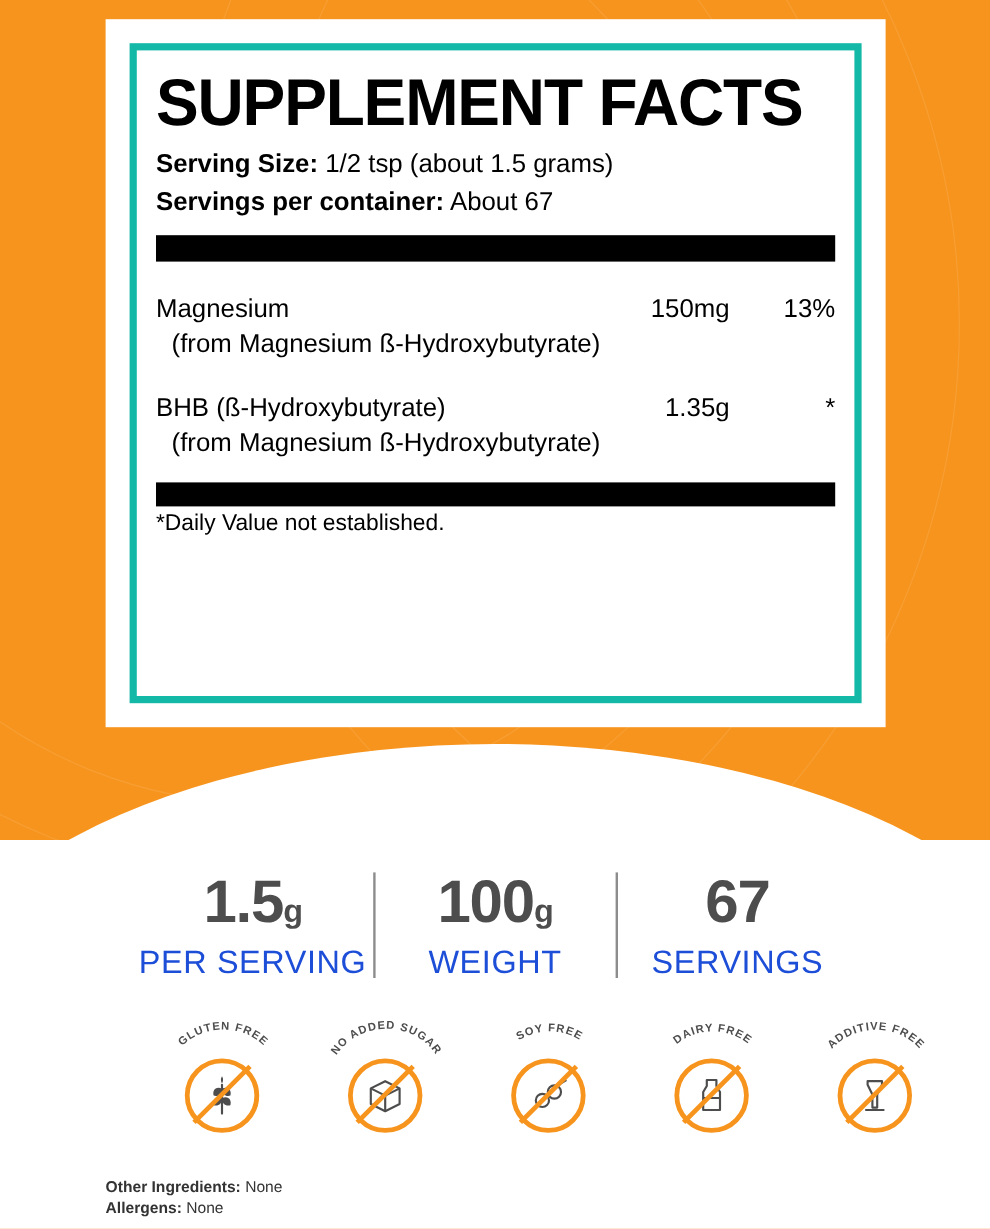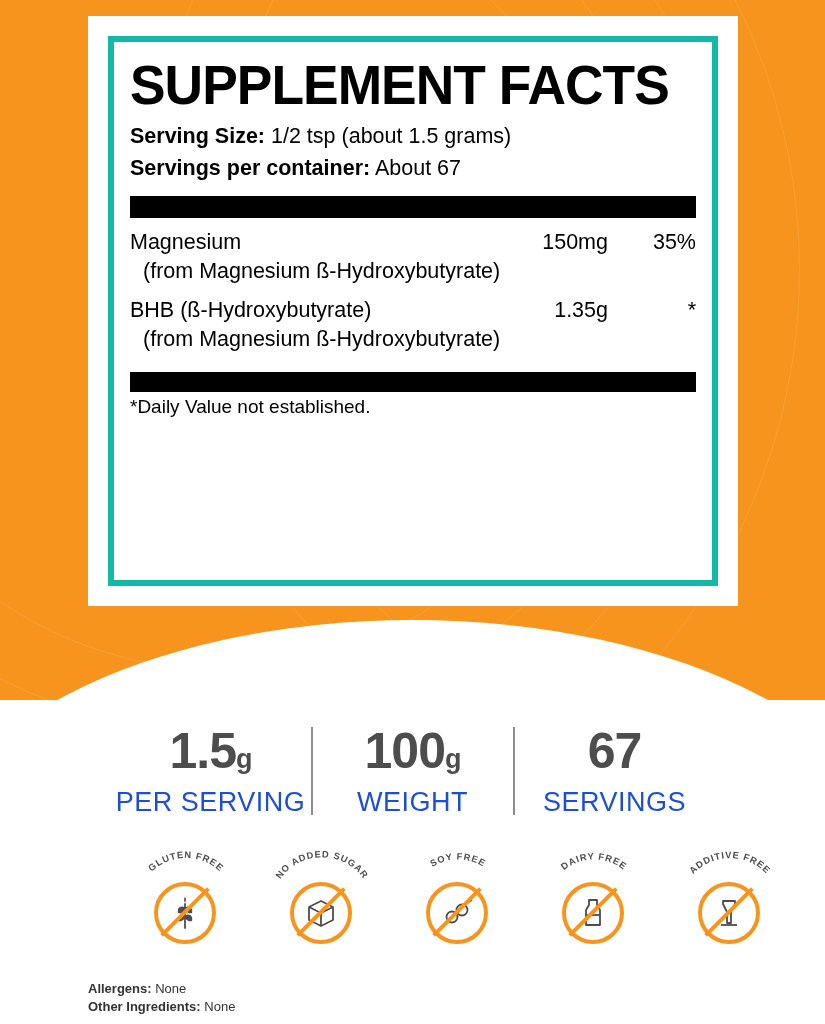--- a/index.html
+++ b/index.html
@@ -88,21 +88,21 @@
     justify-content: space-between;
     align-items: flex-end;
     font-weight: bold;
     font-size: 21.5px;
     padding: 7px 0 5px 0;
     border-bottom: 3px solid #000;
   }
   .hdr-row .dv { padding-right: 2px; }
 
   .nutrient {
-    padding-top: 11px;
+    padding-top: 26px;
   }
   .nutrient .n-main {
     display: flex;
     font-size: 21.5px;
     line-height: 27px;
   }
   .nutrient .n-name { flex: 1 1 auto; }
   .nutrient .n-amt { width: 130px; text-align: right; }
   .nutrient .n-dv  { width: 88px; text-align: right; }
   .nutrient .n-sub {
@@ -261,21 +261,21 @@
       <span>About 67</span>
     </div>
 
     <div class="bar-thick"></div>
 
 
     <div class="nutrient">
       <div class="n-main">
         <span class="n-name">Magnesium</span>
         <span class="n-amt">150mg</span>
-        <span class="n-dv">35%</span>
+        <span class="n-dv">13%</span>
       </div>
       <div class="n-sub">(from Magnesium ß-Hydroxybutyrate)</div>
     </div>
 
     <div class="nutrient">
       <div class="n-main">
         <span class="n-name">BHB (ß-Hydroxybutyrate)</span>
         <span class="n-amt">1.35g</span>
         <span class="n-dv">*</span>
       </div>
@@ -415,20 +415,20 @@
           <path d="M9 29 L25 29"></path>
         </g>
       </svg>
     </div>
     <div class="slash"></div>
   </div>
 </div>
 
 <div class="notes">
   <div>
+    <b>Other Ingredients:</b>
+    <span>None</span>
+  </div>
+  <div>
     <b>Allergens:</b>
     <span>None</span>
   </div>
-  <div>
-    <b>Other Ingredients:</b>
-    <span>None</span>
-  </div>
 </div>
 
 </body></html>

